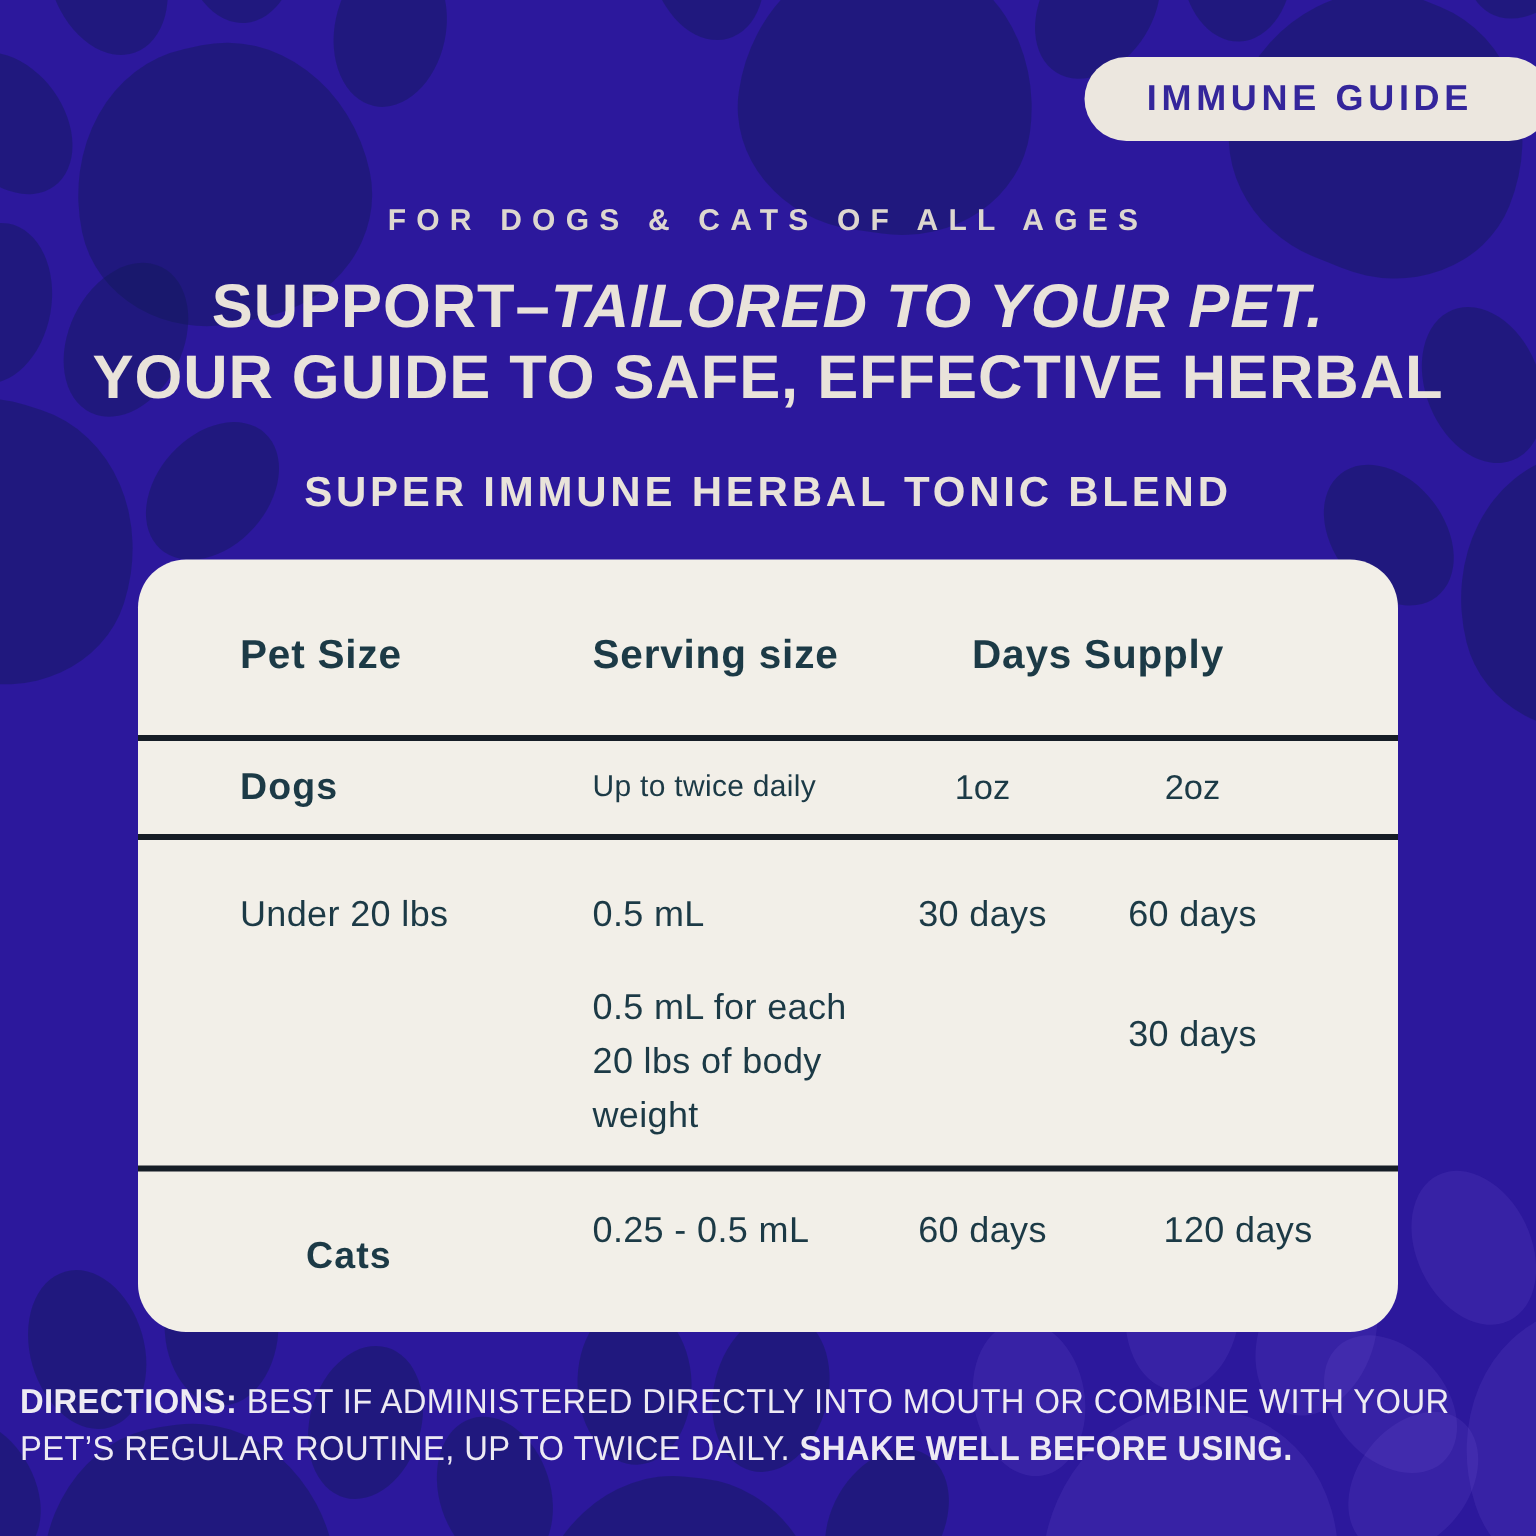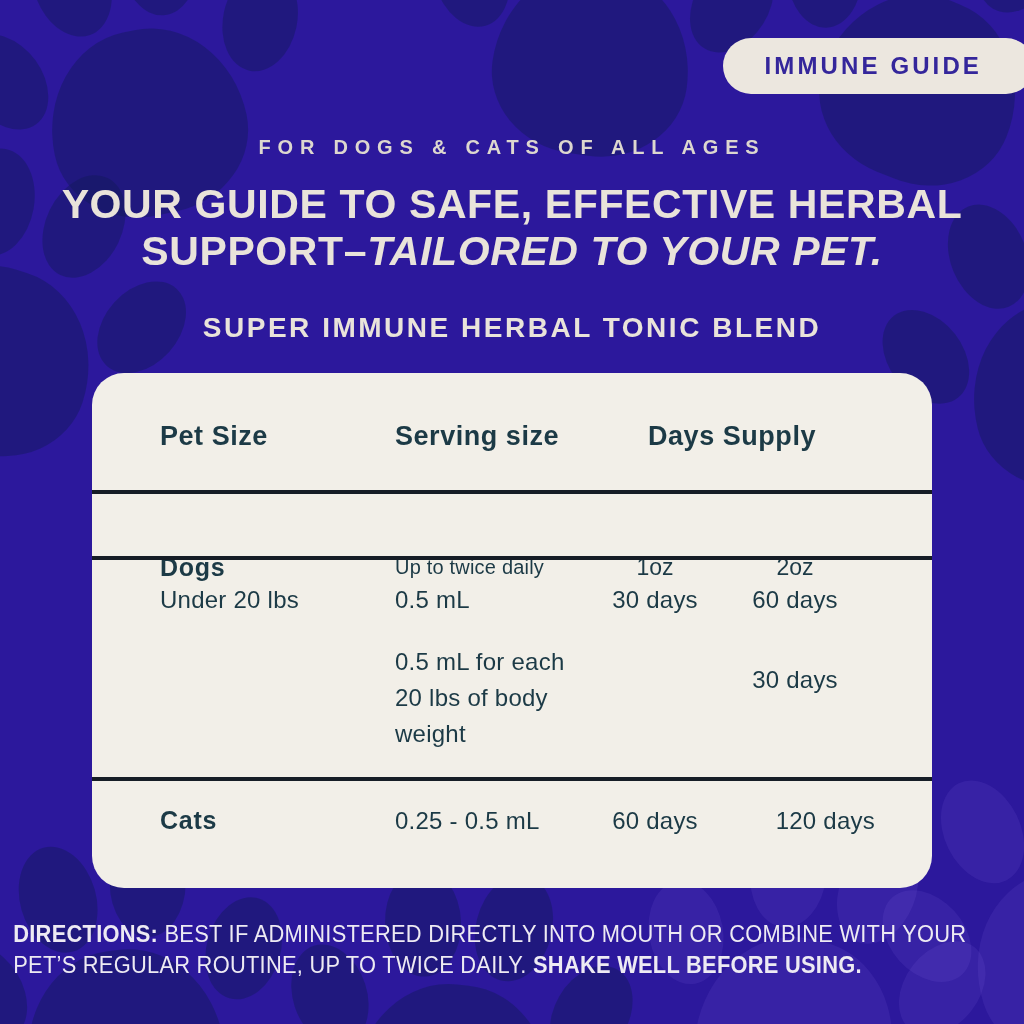--- a/index.html
+++ b/index.html
@@ -58,24 +58,24 @@
   
   .card{
     position:absolute;z-index:1;left:92px;top:373px;width:840px;height:515px;
     background:var(--card);border-radius:32px;color:var(--ink);
   }
   .card .sect{position:absolute;left:0;width:100%;}
   .hr{position:absolute;left:0;width:100%;height:4px;background:var(--divider);}
   .hr1{top:117px;} .hr2{top:183px;} .hr3{top:404px;}
   .thead{top:0;height:85px;}
   .row-dogs{top:121px;height:62px;}
-  .row-weights{top:177px;height:270px;}
+  .row-weights{top:187px;height:270px;}
   .row-cats{top:408px;height:107px;}
   .cell{position:absolute;white-space:nowrap;}
-  .vc{top:50%;transform:translateY(-50%);margin-top:42px;}
+  .vc{top:50%;transform:translateY(-50%);}
   .c1{left:68px;} .c2{left:303px;}
   .c3{left:483px;width:160px;text-align:center;}
   .c4{left:623px;width:160px;text-align:center;}
   .th{font-size:27px;font-weight:700;letter-spacing:0.02em;}
   .thead .th{top:calc(50% + 5px);}
   .h-days{left:556px;}
   .b{font-weight:700;font-size:25px;letter-spacing:0.03em;}
   .t{font-size:24px;letter-spacing:0.01em;}
   .sm{font-size:20px;letter-spacing:0.01em;}
   .oz{font-size:23px;}
@@ -147,22 +147,22 @@
     <i class="toe3"></i>
     <i class="pad"></i>
   </div>
 
 <div class="badge">
   <span>IMMUNE GUIDE</span>
 </div>
 
 <div class="eyebrow">FOR DOGS &amp; CATS OF ALL AGES</div>
 <div class="headline">
+  <div><span>SUPPORT–</span><span class="it">TAILORED TO YOUR PET.</span></div>
   <div>YOUR GUIDE TO SAFE, EFFECTIVE HERBAL</div>
-  <div><span>SUPPORT–</span><span class="it">TAILORED TO YOUR PET.</span></div>
 </div>
 <div class="product-name">SUPER IMMUNE HERBAL TONIC BLEND</div>
 
 <div class="card">
 
   <div class="sect thead">
     <div class="cell th c1">Pet Size</div>
     <div class="cell th c2">Serving size</div>
     <div class="cell th h-days">Days Supply</div>
   </div>
@@ -189,21 +189,21 @@
       <div>0.5 mL for each</div>
       <div>20 lbs of body</div>
       <div>weight</div>
     </div>
     <div class="cell t c4" style="top:116px;">30 days</div>
   </div>
 
   <div class="hr hr3"></div>
 
   <div class="sect row-cats">
-    <div class="cell b c1" style="top:25px;">Cats</div>
+    <div class="cell b c1" style="top:42px;margin-left:44px;">Cats</div>
     <div class="cell t c2" style="top:26px;">0.25 - 0.5 mL</div>
     <div class="cell t c3" style="top:26px;">60 days</div>
     <div class="cell t c4" style="top:26px;text-align:right;">120 days</div>
   </div>
 
 </div>
 
 <div class="directions">
   <div class="inner"><b>DIRECTIONS:</b><span> BEST IF ADMINISTERED DIRECTLY INTO MOUTH OR COMBINE WITH YOUR PET’S REGULAR ROUTINE, UP TO TWICE DAILY. </span><b>SHAKE WELL BEFORE USING.</b></div>
 </div>

